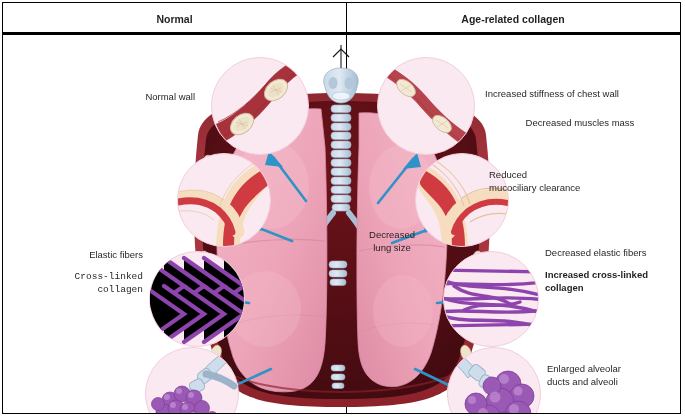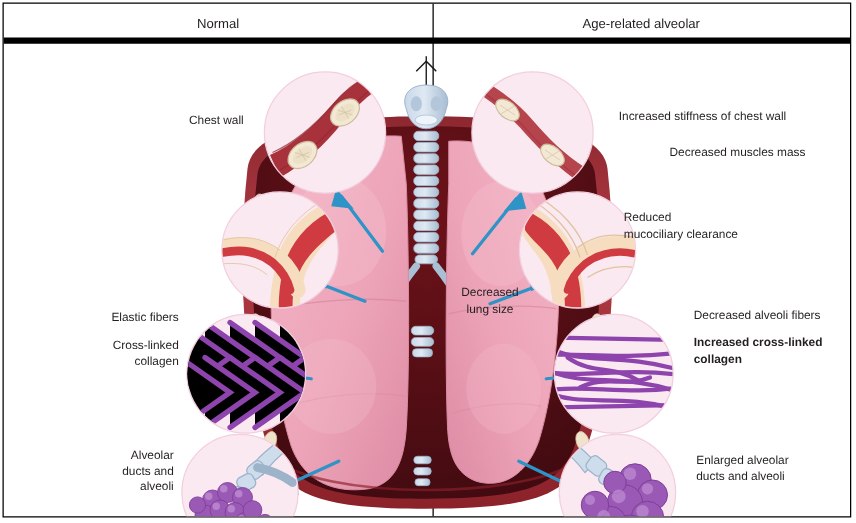--- a/index.html
+++ b/index.html
@@ -1,45 +1,45 @@
 <!DOCTYPE html>
 <html><head>
 <meta charset="utf-8">
 <style>
   html,body{margin:0;padding:0;background:#fff;}
   body{width:685px;height:418px;overflow:hidden;
        font-family:"Liberation Sans","DejaVu Sans",sans-serif;color:#231f20;}
   #frame{position:absolute;left:2px;top:2px;width:679px;height:412px;
          border:1px solid #000;box-sizing:border-box;background:#fff;}
   #hdr{position:absolute;left:0;top:0;width:100%;height:32px;
-       border-bottom:5px solid #000000;box-sizing:border-box;}
+       border-bottom:3px solid #000000;box-sizing:border-box;font-weight:bold;}
   .hdr-cell{position:absolute;top:0;height:32px;display:flex;align-items:center;
             justify-content:center;font-size:10.5px;color:#231f20;}
   #hdr-l{left:0;width:343px;}
   #hdr-r{left:343px;width:334px;}
   #vdiv{position:absolute;left:343px;top:0;width:1px;height:410px;background:#000;}
   #stage{position:absolute;left:0;top:32px;width:677px;height:378px;overflow:hidden;}
   .lbl{position:absolute;font-size:9.5px;line-height:12.5px;color:#231f20;
        white-space:pre-line;}
   .lbl.r{text-align:right;}
-  .lbl.l{text-align:left;margin-left:10px;}
+  .lbl.l{text-align:left;}
   .lbl.c{text-align:center;}
   .circ{position:absolute;border-radius:50%;background:#fbe9f1;
         border:1px solid #f2cede;overflow:hidden;}
   svg{display:block;overflow:visible;}
   #art{position:absolute;left:0;top:0;width:677px;height:378px;}
 </style>
 </head>
 <body>
 
 <div id="frame">
 
   <div id="hdr">
     <div class="hdr-cell" id="hdr-l">Normal</div>
-    <div class="hdr-cell" id="hdr-r">Age-related alveolar</div>
+    <div class="hdr-cell" id="hdr-r">Age-related collagen</div>
   </div>
   <div id="vdiv"></div>
 
   <div id="stage">
 
     <svg id="art" viewBox="0 0 677 378">
       <defs>
         <linearGradient id="lungG" x1="0" y1="0" x2="1" y2="1">
           <stop offset="0" stop-color="#f3b5c6"></stop>
           <stop offset=".55" stop-color="#eda4b8"></stop>
@@ -337,43 +337,40 @@
             <circle cx="70" cy="43" r="4.5"></circle>
           <circle cx="47" cy="49" r="5.5"></circle>
             <circle cx="66" cy="61" r="5"></circle>
           <circle cx="35" cy="65" r="5"></circle>
             <circle cx="51" cy="71" r="4.5"></circle>
           <circle cx="24" cy="52" r="4"></circle>
         </g>
       </svg>
     </div>
 
-    <div class="lbl r" style="left:82px;top:56px;width:110px;">Chest wall</div>
+    <div class="lbl r" style="left:82px;top:56px;width:110px;">Normal wall</div>
 
 
     <div class="lbl r" style="left:34px;top:214px;width:106px;">Elastic fibers</div>
 
-    <div class="lbl r" style="left:34px;top:236px;width:106px;">Cross-linked
+    <div class="lbl r" style="left:34px;top:236px;width:106px;font-family:Liberation Mono, monospace;">Cross-linked
 collagen</div>
 
-    <div class="lbl r" style="left:34px;top:324px;width:102px;">Alveolar
-ducts and
-alveoli</div>
 
     <div class="lbl c" style="left:352px;top:194px;width:74px;">Decreased
 lung size</div>
 
     <div class="lbl l" style="left:482px;top:53px;width:190px;">Increased stiffness of chest wall</div>
 
     <div class="lbl l" style="left:482px;top:82px;width:190px;text-align:center;">Decreased muscles mass</div>
 
     <div class="lbl l" style="left:486px;top:134px;width:160px;">Reduced
 mucociliary clearance</div>
 
-    <div class="lbl l" style="left:542px;top:212px;width:140px;">Decreased alveoli fibers</div>
+    <div class="lbl l" style="left:542px;top:212px;width:140px;">Decreased elastic fibers</div>
 
     <div class="lbl l" style="left:542px;top:234px;width:140px;font-weight:bold;">Increased cross-linked
 collagen</div>
 
     <div class="lbl l" style="left:544px;top:328px;width:140px;">Enlarged alveolar
 ducts and alveoli</div>
 
   </div>
 </div>
 

